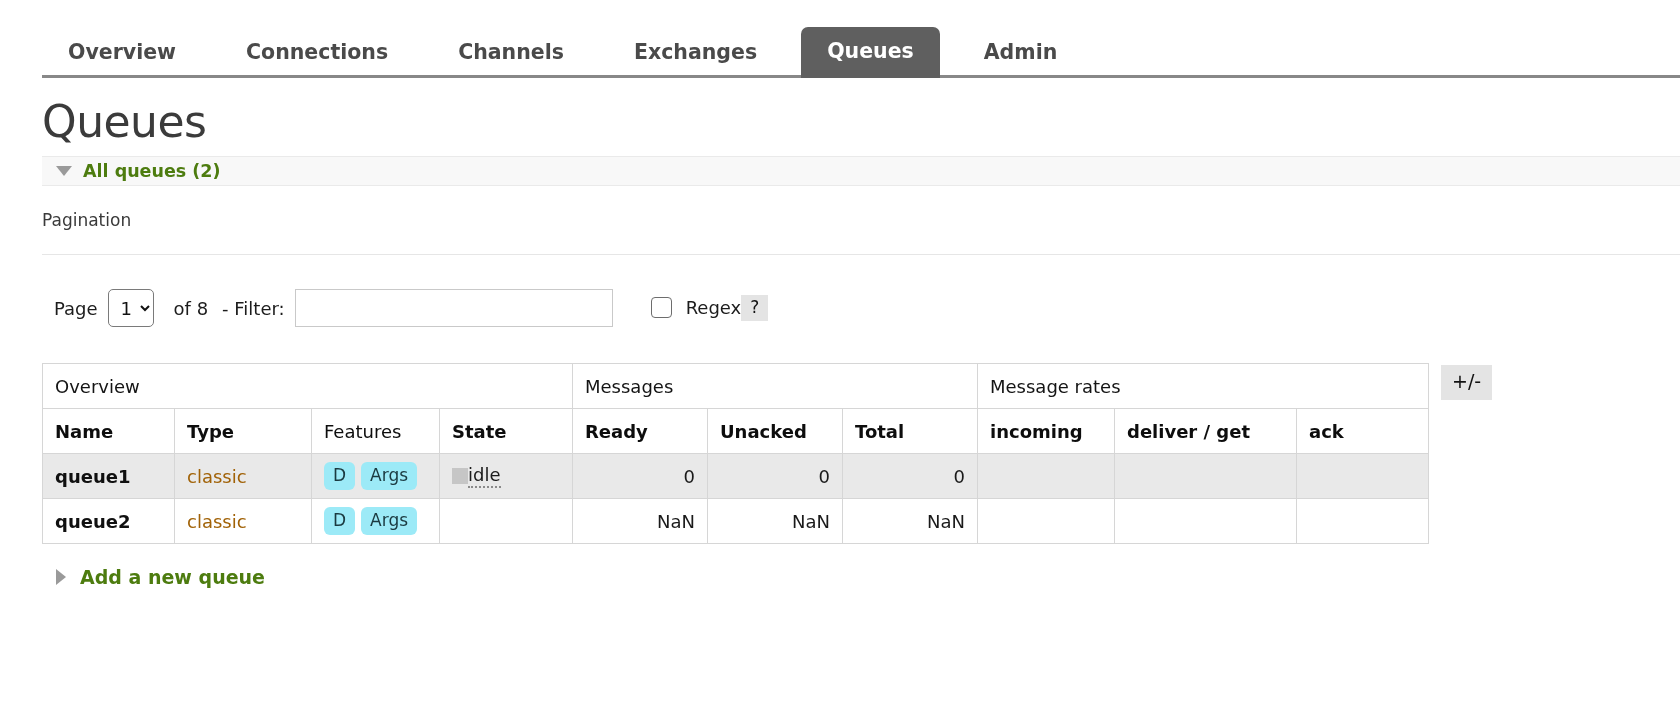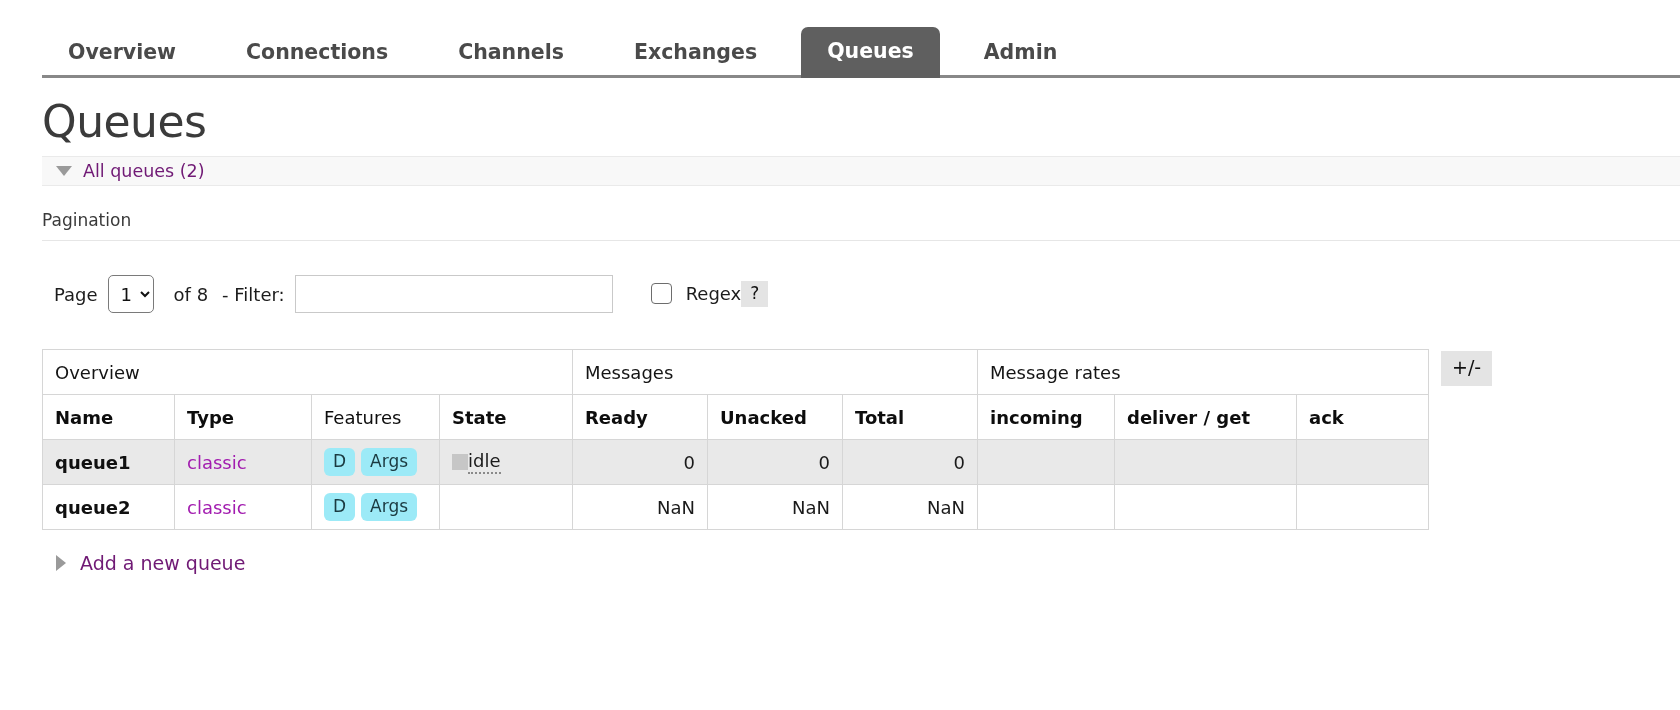--- a/index.html
+++ b/index.html
@@ -76,30 +76,30 @@
   }
   .tri-right {
     width: 0; height: 0;
     border-top: 8px solid transparent;
     border-bottom: 8px solid transparent;
     border-left: 10px solid #9a9a9a;
     margin-right: 14px;
   }
   .section-label {
     font-size: 17.5px;
-    font-weight: normal;
-    color: #701a75;
+    font-weight: bold;
+    color: #4d7c0f;
   }
 
   
   #pagination-block { margin-left: 42px; margin-top: 24px; }
   .sub-head {
     font-size: 17px;
     color: #3a3a3a;
-    padding-bottom: 10px;
+    padding-bottom: 24px;
     border-bottom: 1px solid #e6e6e6;
     margin-right: 0;
   }
   #filter-row {
     margin-top: 34px;
     display: flex;
     align-items: center;
     padding-left: 12px;
     font-size: 18px;
     color: #1c1c1c;
@@ -182,21 +182,21 @@
     font-size: 18px;
     color: #0d0d0d;
     font-weight: bold;
     background: #ffffff;
     white-space: nowrap;
   }
   th.col.plain { font-weight: normal; }
   tr.row-alt td { background: #e9e9e9; }
   tr.row-plain td { background: #ffffff; }
   td.name { font-weight: bold; color: #101010; }
-  td.type { color: #a21caf; }
+  td.type { color: #a16207; }
   td.num { text-align: right; color: #1a1a1a; }
   td.rate { }
   td.feat { padding: 6px 10px; }
   .badge {
     display: inline-block;
     background: #9ceaf7;
     color: #1b3a40;
     border-radius: 6px;
     font-size: 17px;
     padding: 4px 9px;

